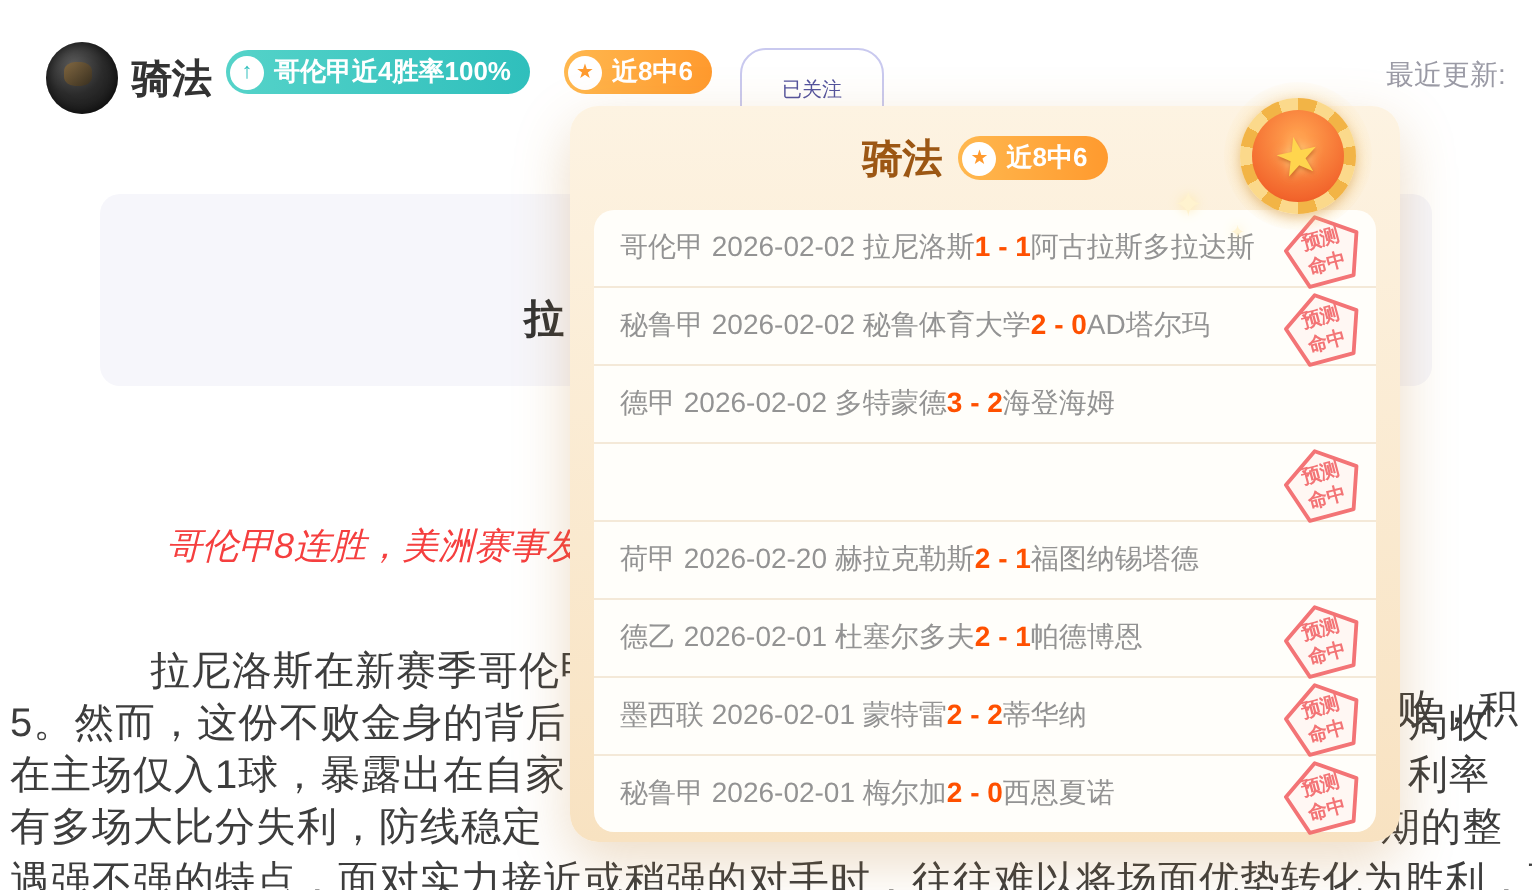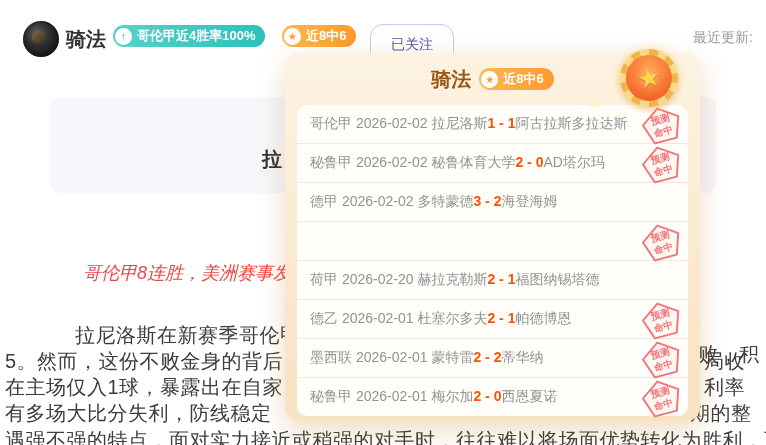--- a/index.html
+++ b/index.html
@@ -19,21 +19,21 @@
   .badge{position:absolute;top:25px;height:22px;display:inline-flex;align-items:center;
     border-radius:12px;color:#fff;font-size:13px;font-weight:bold;padding:0 10px 0 2px;white-space:nowrap;}
   .badge .bicon{display:inline-flex;align-items:center;justify-content:center;width:17px;height:17px;
     border-radius:50%;background:#fff;font-style:normal;font-size:11px;margin-right:5px;}
   .badge.teal{left:113px;background:linear-gradient(90deg,var(--accent_teal_light),var(--accent_teal));}
   .badge.teal .bicon{color:var(--accent_teal);font-weight:bold;}
   .badge.orange{left:282px;background:linear-gradient(90deg,var(--accent_orange_light),var(--accent_orange));}
   .badge.orange .bicon{color:var(--accent_orange);font-size:10px;}
   .follow{position:absolute;left:370px;top:24px;height:42px;padding:0 20px;background:#fff;
     border:1px solid var(--follow_border);border-radius:13px;color:var(--follow_text);
-    font-size:14px;font-family:Liberation Sans, sans-serif;cursor:pointer;}
+    font-size:10px;font-family:Liberation Sans, sans-serif;cursor:pointer;}
   .update{position:absolute;left:693px;top:29px;font-size:14px;color:var(--muted);white-space:nowrap;}
   
   .match-box{position:absolute;left:50px;top:97px;width:666px;height:96px;background:var(--box_bg);
     border-radius:10px;}
   .match-title-frag{position:absolute;left:262px;top:146px;font-size:20px;font-weight:bold;color:#333;}
   .headline{position:absolute;left:83px;top:261px;font-size:18px;color:var(--red_heading);white-space:nowrap;font-style:italic;}
   .pline{position:absolute;font-size:20px;color:var(--body_text);white-space:nowrap;letter-spacing:.5px;}
   .l1{left:75px;top:322px;}
   .l2{left:5px;top:348px;}
   .l3{left:5px;top:374px;}

